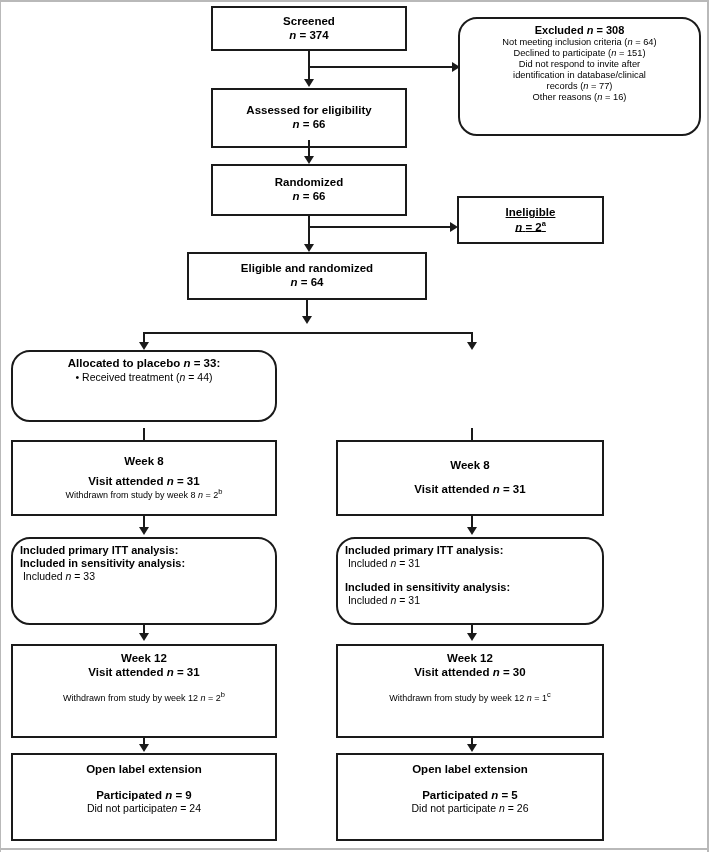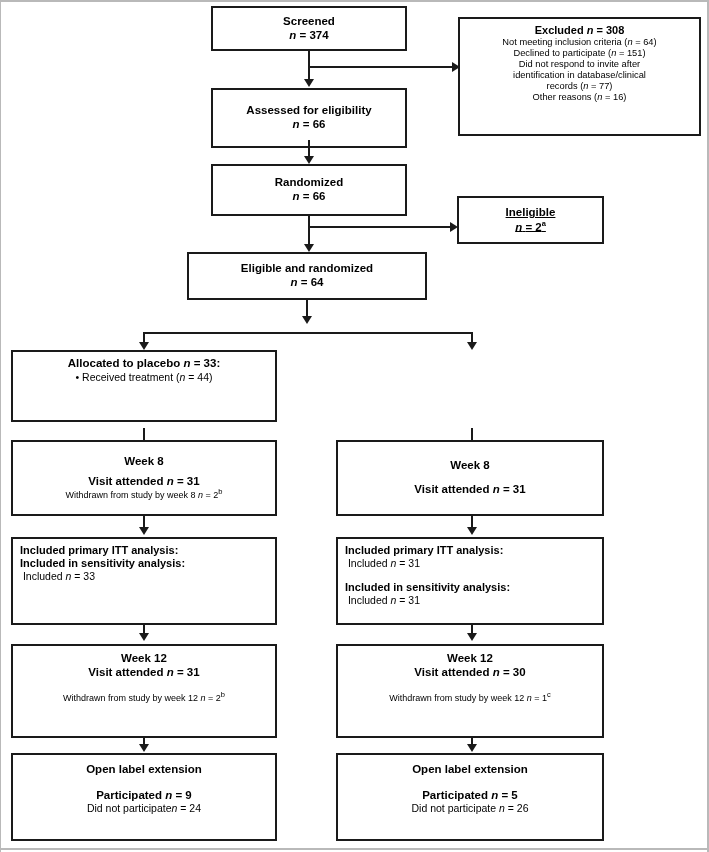--- a/index.html
+++ b/index.html
@@ -33,20 +33,21 @@
     justify-content: center;
     align-items: center;
     text-align: left;
     padding: 13px 5px;
   }
   .box.topalign {
     justify-content: flex-start;
     align-items: stretch;
     text-align: left;
     padding: 5px 7px;
+    border-radius: 19px;
   }
   .ln {
     display: block;
     line-height: 1.18;
     white-space: nowrap;
   }
   .b   { font-weight: bold; font-size: 11.5px; }
   .bsm { font-weight: bold; font-size: 11px; }
   .r   { font-weight: normal; font-size: 10.5px; }
   .rsm { font-weight: normal; font-size: 9.3px; }

